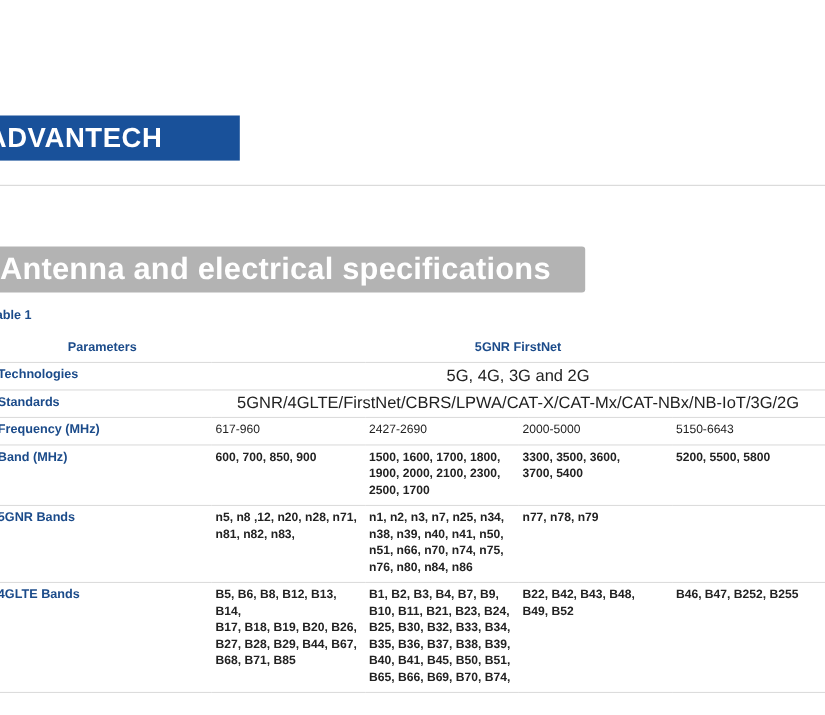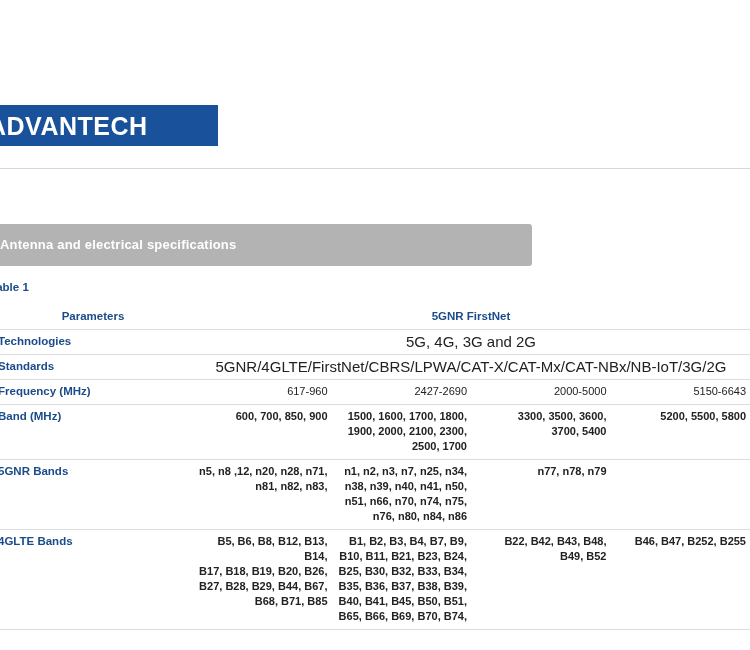--- a/index.html
+++ b/index.html
@@ -54,21 +54,21 @@
     width: 572px;
     height: 42px;
     background: #b3b3b3;
     border-radius: 3px;
   }
   .section-title {
     position: absolute;
     left: 0px;
     top: 232px;
     width: 530px;
-    font-size: 13px;
+    font-size: 28px;
     font-weight: bold;
     color: #ffffff;
     line-height: 26px;
     letter-spacing: 0.2px;
   }
 
   
   .table-caption {
     position: absolute;
     left: -10px;
@@ -98,21 +98,21 @@
     width: 190px;
     color: #1b4b8a;
     font-weight: bold;
     font-size: 11.5px;
     text-align: left;
     padding-left: 10px !important;
     border-right: 1px solid #c9c9c9;
   }
   .col-v {
     width: 143px;
-    text-align: right;
+    text-align: left;
     color: #222222;
   }
   .row-head td {
     font-weight: bold;
     color: #1b4b8a;
     font-size: 11.5px;
     text-align: center;
     padding-top: 3px;
     padding-bottom: 5px;
   }

